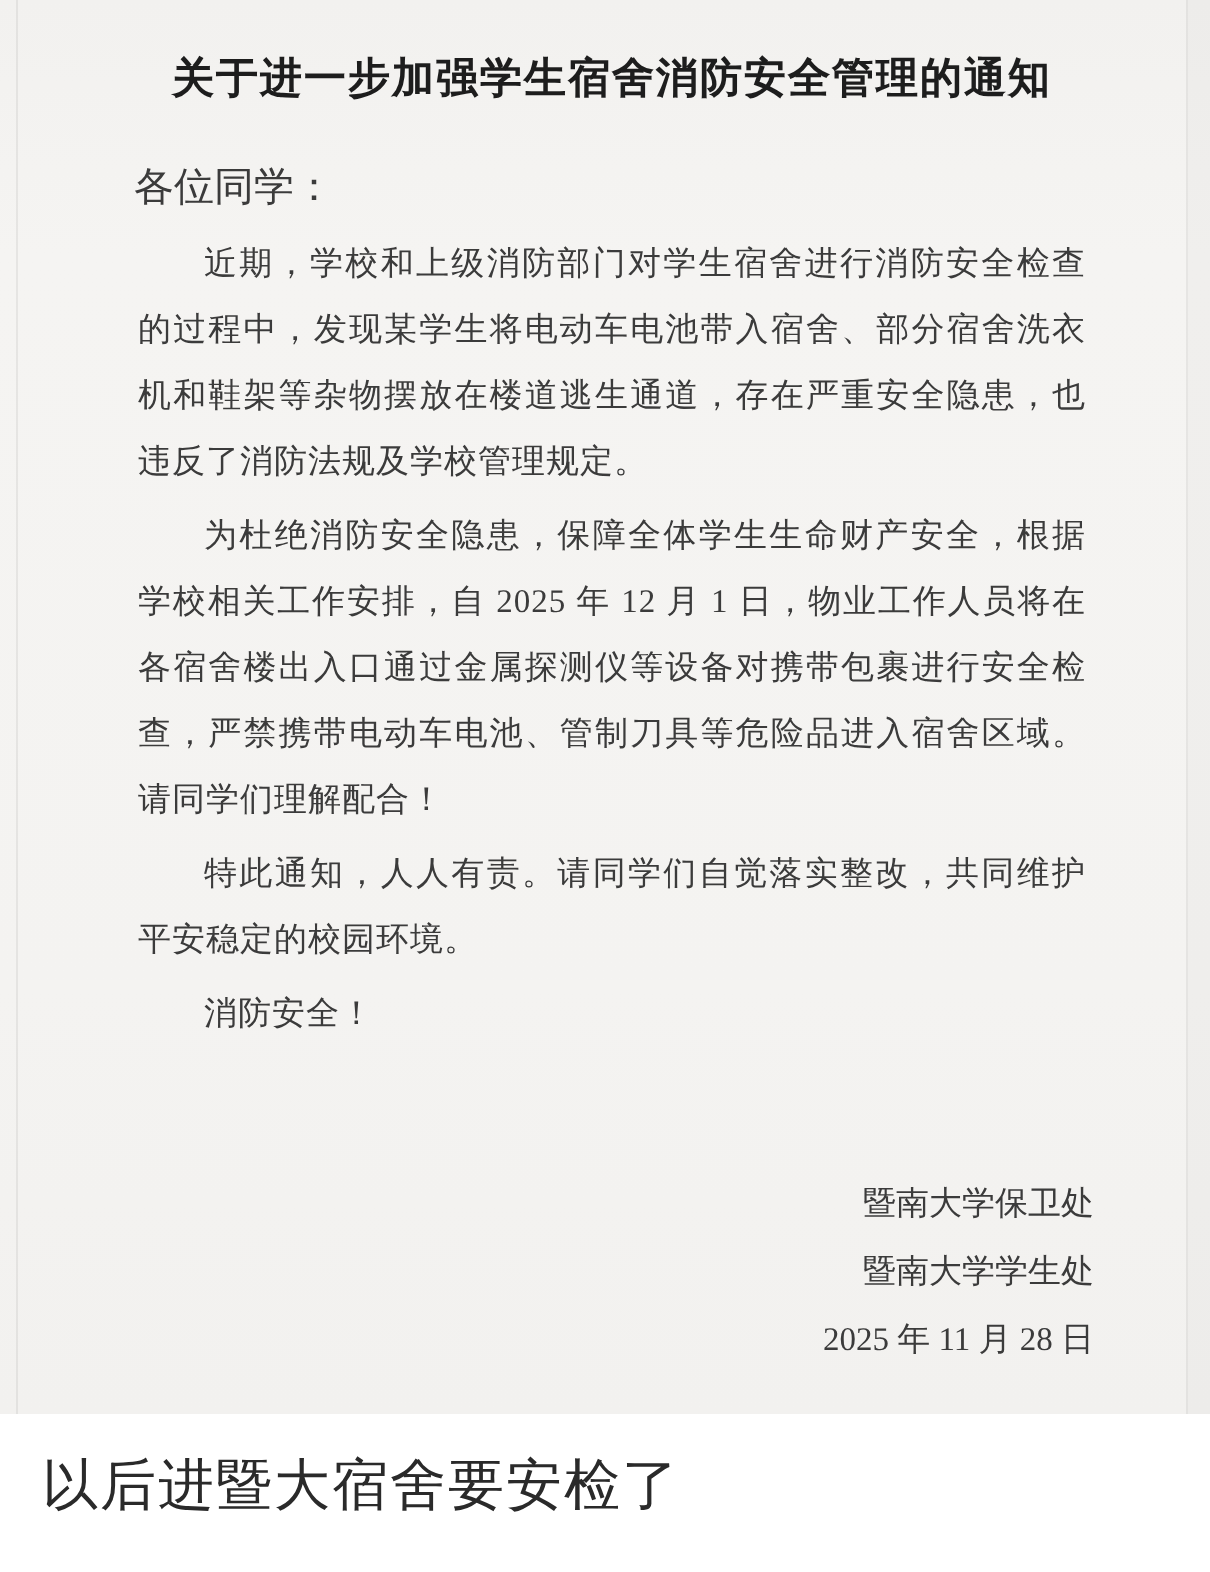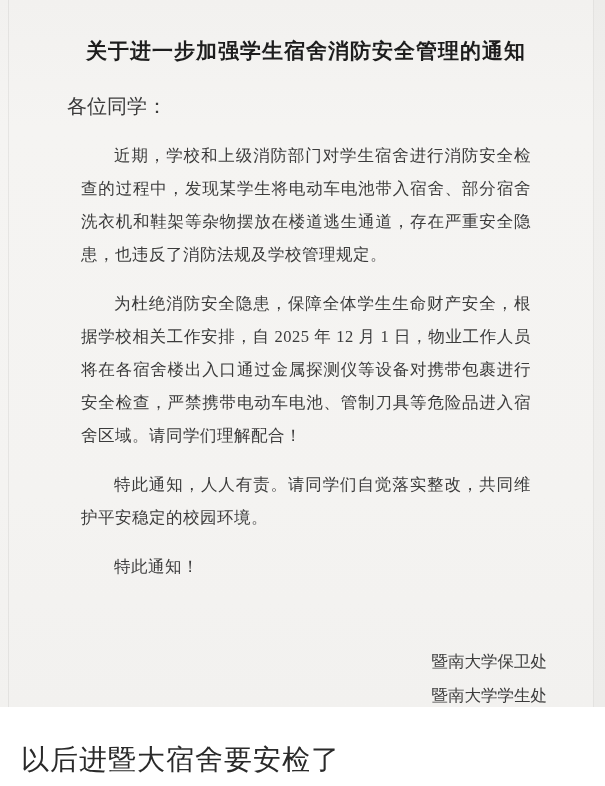--- a/index.html
+++ b/index.html
@@ -49,33 +49,33 @@
     padding: 20px 58px 0 65px;
     color: #3b3b3b;
   }
   .doc-title {
     text-align: center;
     font-size: 21px;
     font-weight: bold;
     color: #1d1d1d;
     letter-spacing: 1px;
     line-height: 30px;
-    margin: 16px 0 24px 0;
+    margin: 4px 0 24px 0;
   }
   .salutation {
     font-size: 20px;
     line-height: 33px;
     margin: 2px;
   }
   .para {
     font-size: 16.5px;
     line-height: 33px;
     text-indent: 2em;
     text-align: justify;
-    margin: 16px;
+    margin: 4px;
     letter-spacing: 0.5px;
   }
   .sig-block {
     margin-top: 62px;
     padding-left: 55px;
     text-align: right;
   }
   .sig-line {
     font-size: 16.5px;
     line-height: 34px;
@@ -87,21 +87,21 @@
     color: #3b3b3b;
   }
 
   
   .caption-bar {
     position: relative;
     width: 605px;
     height: 79px;
     background: #ffffff;
     display: flex;
-    align-items: flex-end;
+    align-items: center;
     box-sizing: border-box;
     padding: 0 0 8px 21px;
   }
   .caption-text {
     font-family: "Liberation Sans", "DejaVu Sans", sans-serif;
     font-size: 28px;
     font-weight: 500;
     color: #2a2a2a;
     letter-spacing: 1px;
     line-height: 36px;
@@ -119,21 +119,21 @@
     <h1 class="doc-title">关于进一步加强学生宿舍消防安全管理的通知</h1>
 
     <p class="salutation">各位同学：</p>
 
     <p class="para">近期，学校和上级消防部门对学生宿舍进行消防安全检查的过程中，发现某学生将电动车电池带入宿舍、部分宿舍洗衣机和鞋架等杂物摆放在楼道逃生通道，存在严重安全隐患，也违反了消防法规及学校管理规定。</p>
 
     <p class="para">为杜绝消防安全隐患，保障全体学生生命财产安全，根据学校相关工作安排，自 2025 年 12 月 1 日，物业工作人员将在各宿舍楼出入口通过金属探测仪等设备对携带包裹进行安全检查，严禁携带电动车电池、管制刀具等危险品进入宿舍区域。请同学们理解配合！</p>
 
     <p class="para">特此通知，人人有责。请同学们自觉落实整改，共同维护平安稳定的校园环境。</p>
 
-    <p class="para">特此通知！</p>
+    <p class="para">消防安全！</p>
 
     <div class="sig-block">
       <div class="sig-line">暨南大学保卫处</div>
       <div class="sig-line">暨南大学学生处</div>
       <div class="sig-date">2025 年 11 月 28 日</div>
     </div>
   </div>
 </div>
 
 <div class="caption-bar">

